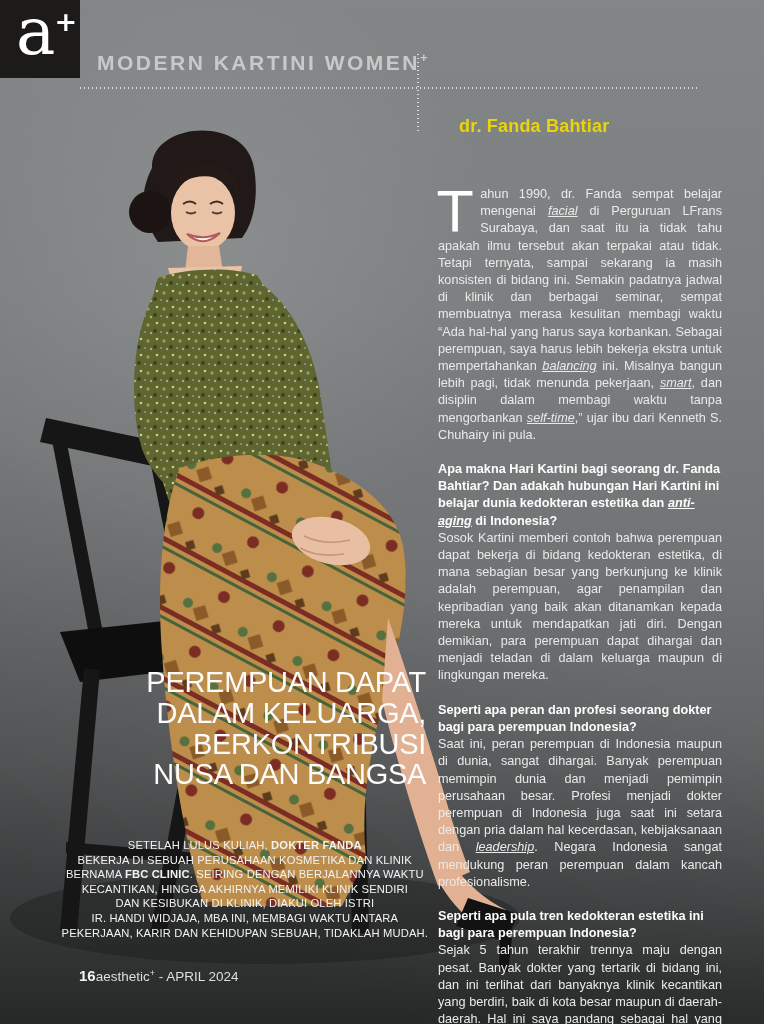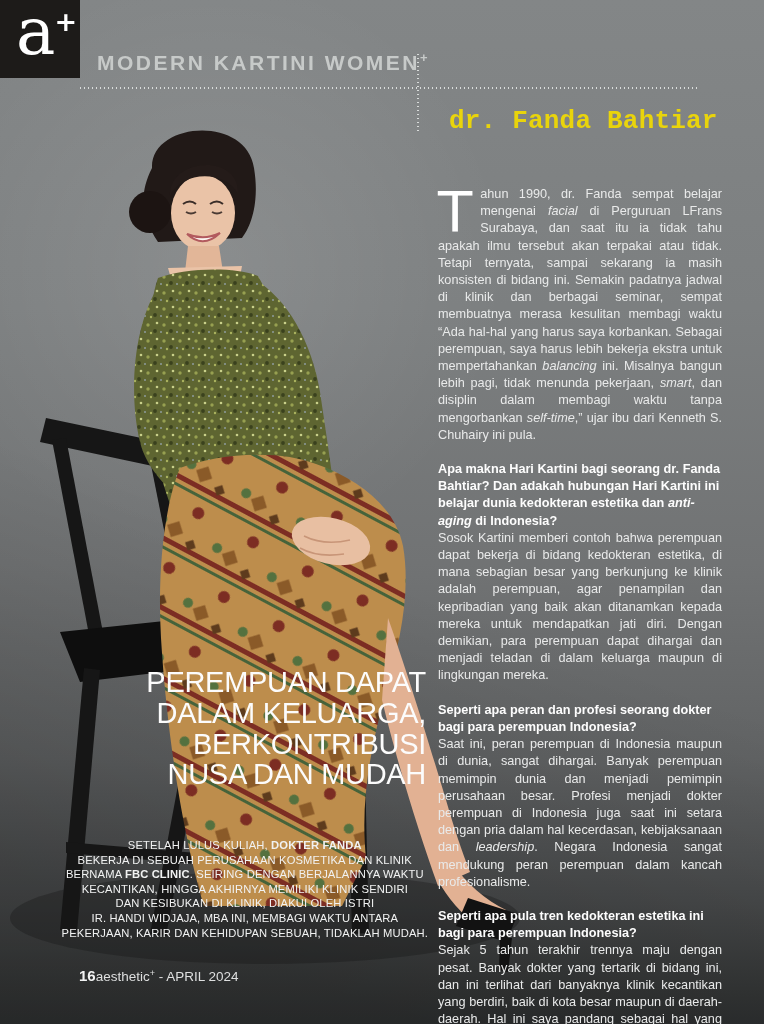--- a/index.html
+++ b/index.html
@@ -15,27 +15,27 @@
   
   .logo{position:absolute;left:0;top:0;width:80px;height:78px;background:#1d1b19;}
   .logo-a{position:absolute;left:16px;top:-14px;font-family:"DejaVu Serif",serif;font-size:66px;line-height:92px;color:#fff;}
   .logo-plus{position:absolute;right:3px;top:6px;font-family:"DejaVu Sans",sans-serif;font-size:27px;font-weight:700;color:#fff;}
   .header-title{position:absolute;left:97px;top:50px;font-size:21px;font-weight:700;letter-spacing:2.5px;color:#c7cac9;}
   .header-title sup{font-size:13px;letter-spacing:0;}
   .dot-h{position:absolute;left:80px;top:87px;width:618px;height:2px;
     background-image:repeating-linear-gradient(90deg,#d9dcdb 0 1.5px,transparent 1.5px 4px);}
   .dot-v{position:absolute;left:417px;top:54px;width:2px;height:78px;
     background-image:repeating-linear-gradient(180deg,#d9dcdb 0 1.5px,transparent 1.5px 4px);}
-  .author{position:absolute;left:443px;top:100px;margin:6px;font-size:26px;font-weight:700;color:#e9d40b;letter-spacing:0.2px;font-family:Liberation Mono, monospace;}
+  .author{position:absolute;left:443px;top:100px;margin:16px;font-size:18px;font-weight:700;color:#e9d40b;letter-spacing:0.2px;}
   
   .article{position:absolute;left:438px;top:186px;width:284px;color:#e9eaea;
     font-size:12.7px;line-height:17.2px;text-align:justify;}
   .article p{margin:0;}
   .article .q{margin-top:17px;font-weight:700;color:#fdfdfd;text-align:left;}
-  .article i{font-style:italic;}
+  .article i{font-style:italic;text-decoration:underline;}
   .dropcap{float:left;font-family:"DejaVu Sans",sans-serif;font-size:56px;line-height:44px;
     padding:4px 8px 0 0;color:#ffffff;}
   
   .headline{position:absolute;right:338px;top:667px;margin:0;text-align:right;color:#fcfcfc;
     font-size:29px;line-height:30.8px;font-weight:400;letter-spacing:-0.3px;white-space:nowrap;}
   .caption{position:absolute;right:336px;top:838px;text-align:center;color:#f1f2f2;
     font-size:11.2px;line-height:14.6px;letter-spacing:0.15px;white-space:nowrap;}
   .caption b{font-weight:700;}
   
   .footer{position:absolute;left:79px;top:967px;color:#dedfdf;font-size:13.5px;}
@@ -132,21 +132,21 @@
     <p class="body"><span>Saat ini, peran perempuan di Indonesia maupun di dunia, sangat dihargai. Banyak perempuan memimpin dunia dan menjadi pemimpin perusahaan besar. Profesi menjadi dokter perempuan di Indonesia juga saat ini setara dengan pria dalam hal kecerdasan, kebijaksanaan dan </span><i>leadership</i><span>. Negara Indonesia sangat mendukung peran perempuan dalam kancah profesionalisme.</span></p>
 
     <p class="q"><span>Seperti apa pula tren kedokteran estetika ini bagi para perempuan Indonesia?</span></p>
     <p class="body"><span>Sejak 5 tahun terakhir trennya maju dengan pesat. Banyak dokter yang tertarik di bidang ini, dan ini terlihat dari banyaknya klinik kecantikan yang berdiri, baik di kota besar maupun di daerah-daerah. Hal ini saya pandang sebagai hal yang positif. Menggugah para perempuan untuk berpenampilan menarik, cantik sekaligus sehat, tanpa harus berlebihan. Para perempuan harus dapat menjadi </span></p>
   </div>
 
   <h2 class="headline">
     <div>PEREMPUAN DAPAT</div>
     <div>DALAM KELUARGA,</div>
     <div>BERKONTRIBUSI</div>
-    <div>NUSA DAN MUDAH</div>
+    <div>NUSA DAN BANGSA</div>
   </h2>
 
   <div class="caption">
     <div><span>SETELAH LULUS KULIAH, </span><b>DOKTER FANDA</b></div>
     <div><span>BEKERJA DI SEBUAH PERUSAHAAN KOSMETIKA DAN KLINIK</span></div>
     <div><span>BERNAMA </span><b>FBC CLINIC</b><span>. SEIRING DENGAN BERJALANNYA WAKTU</span></div>
     <div><span>KECANTIKAN, HINGGA AKHIRNYA MEMILIKI KLINIK SENDIRI</span></div>
     <div><span>DAN KESIBUKAN DI KLINIK, DIAKUI OLEH ISTRI</span></div>
     <div><span>IR. HANDI WIDJAJA, MBA  INI, MEMBAGI WAKTU ANTARA</span></div>
     <div><span>PEKERJAAN, KARIR DAN KEHIDUPAN SEBUAH, TIDAKLAH MUDAH.</span></div>

